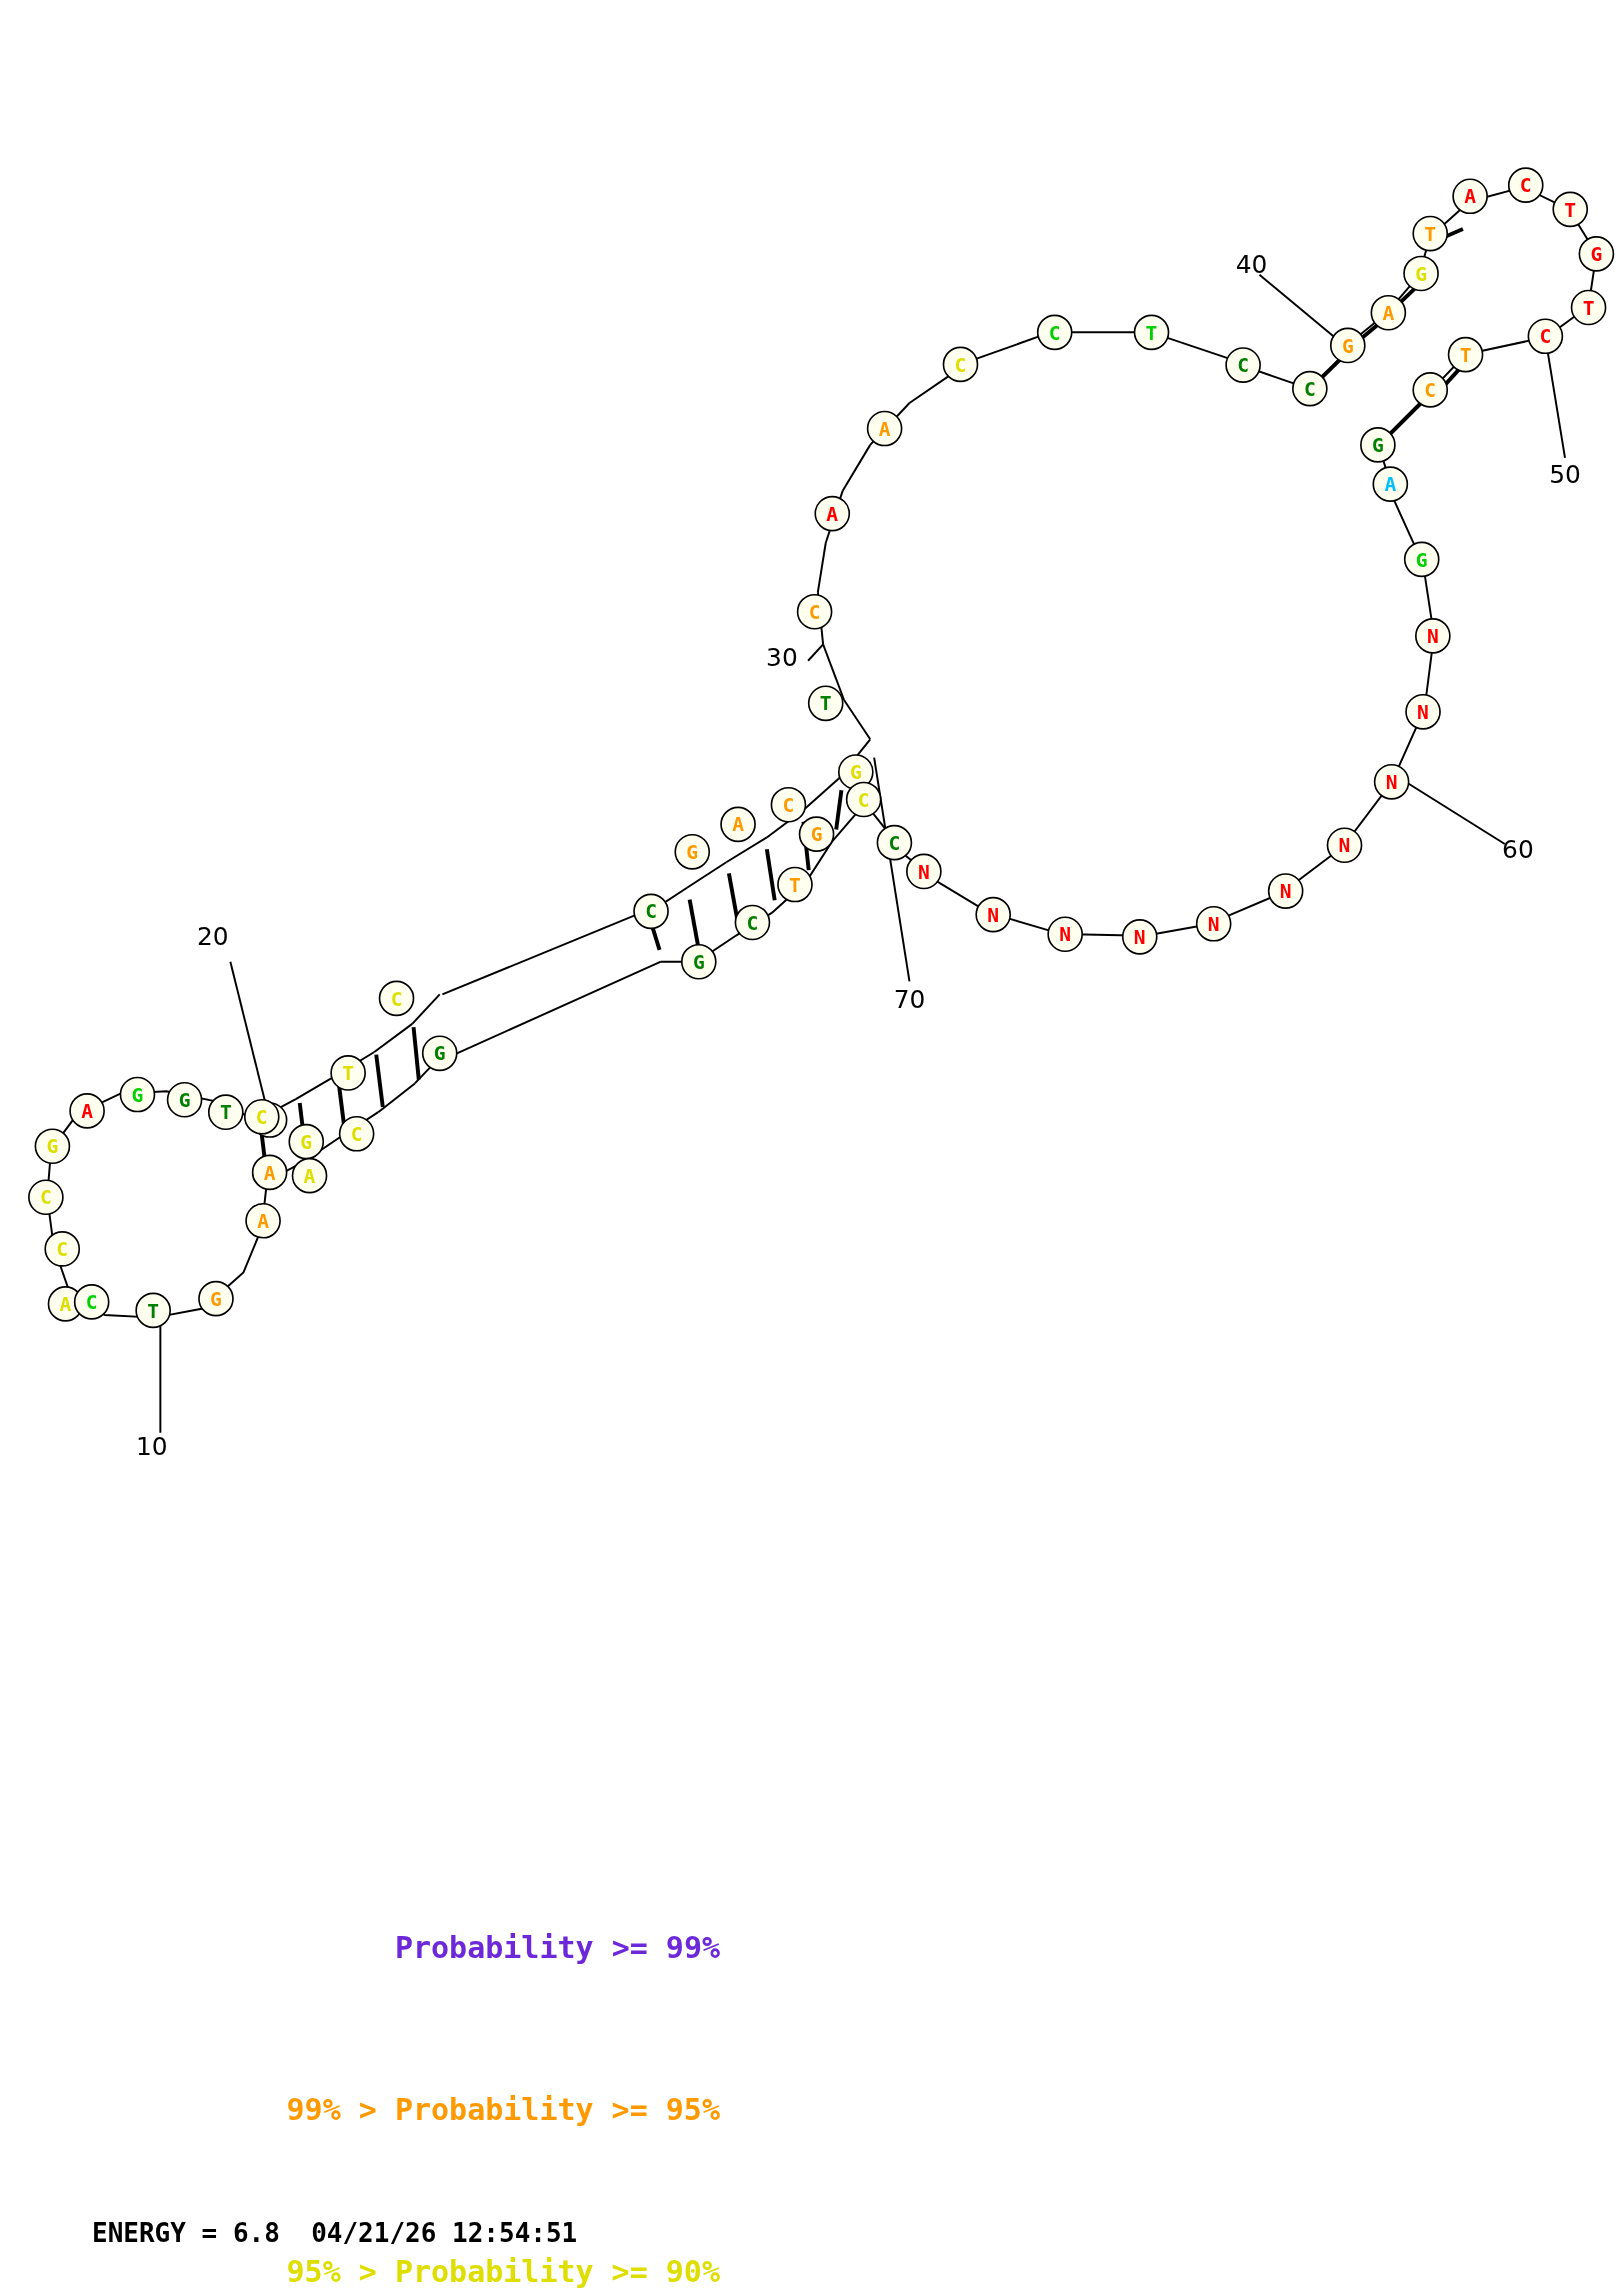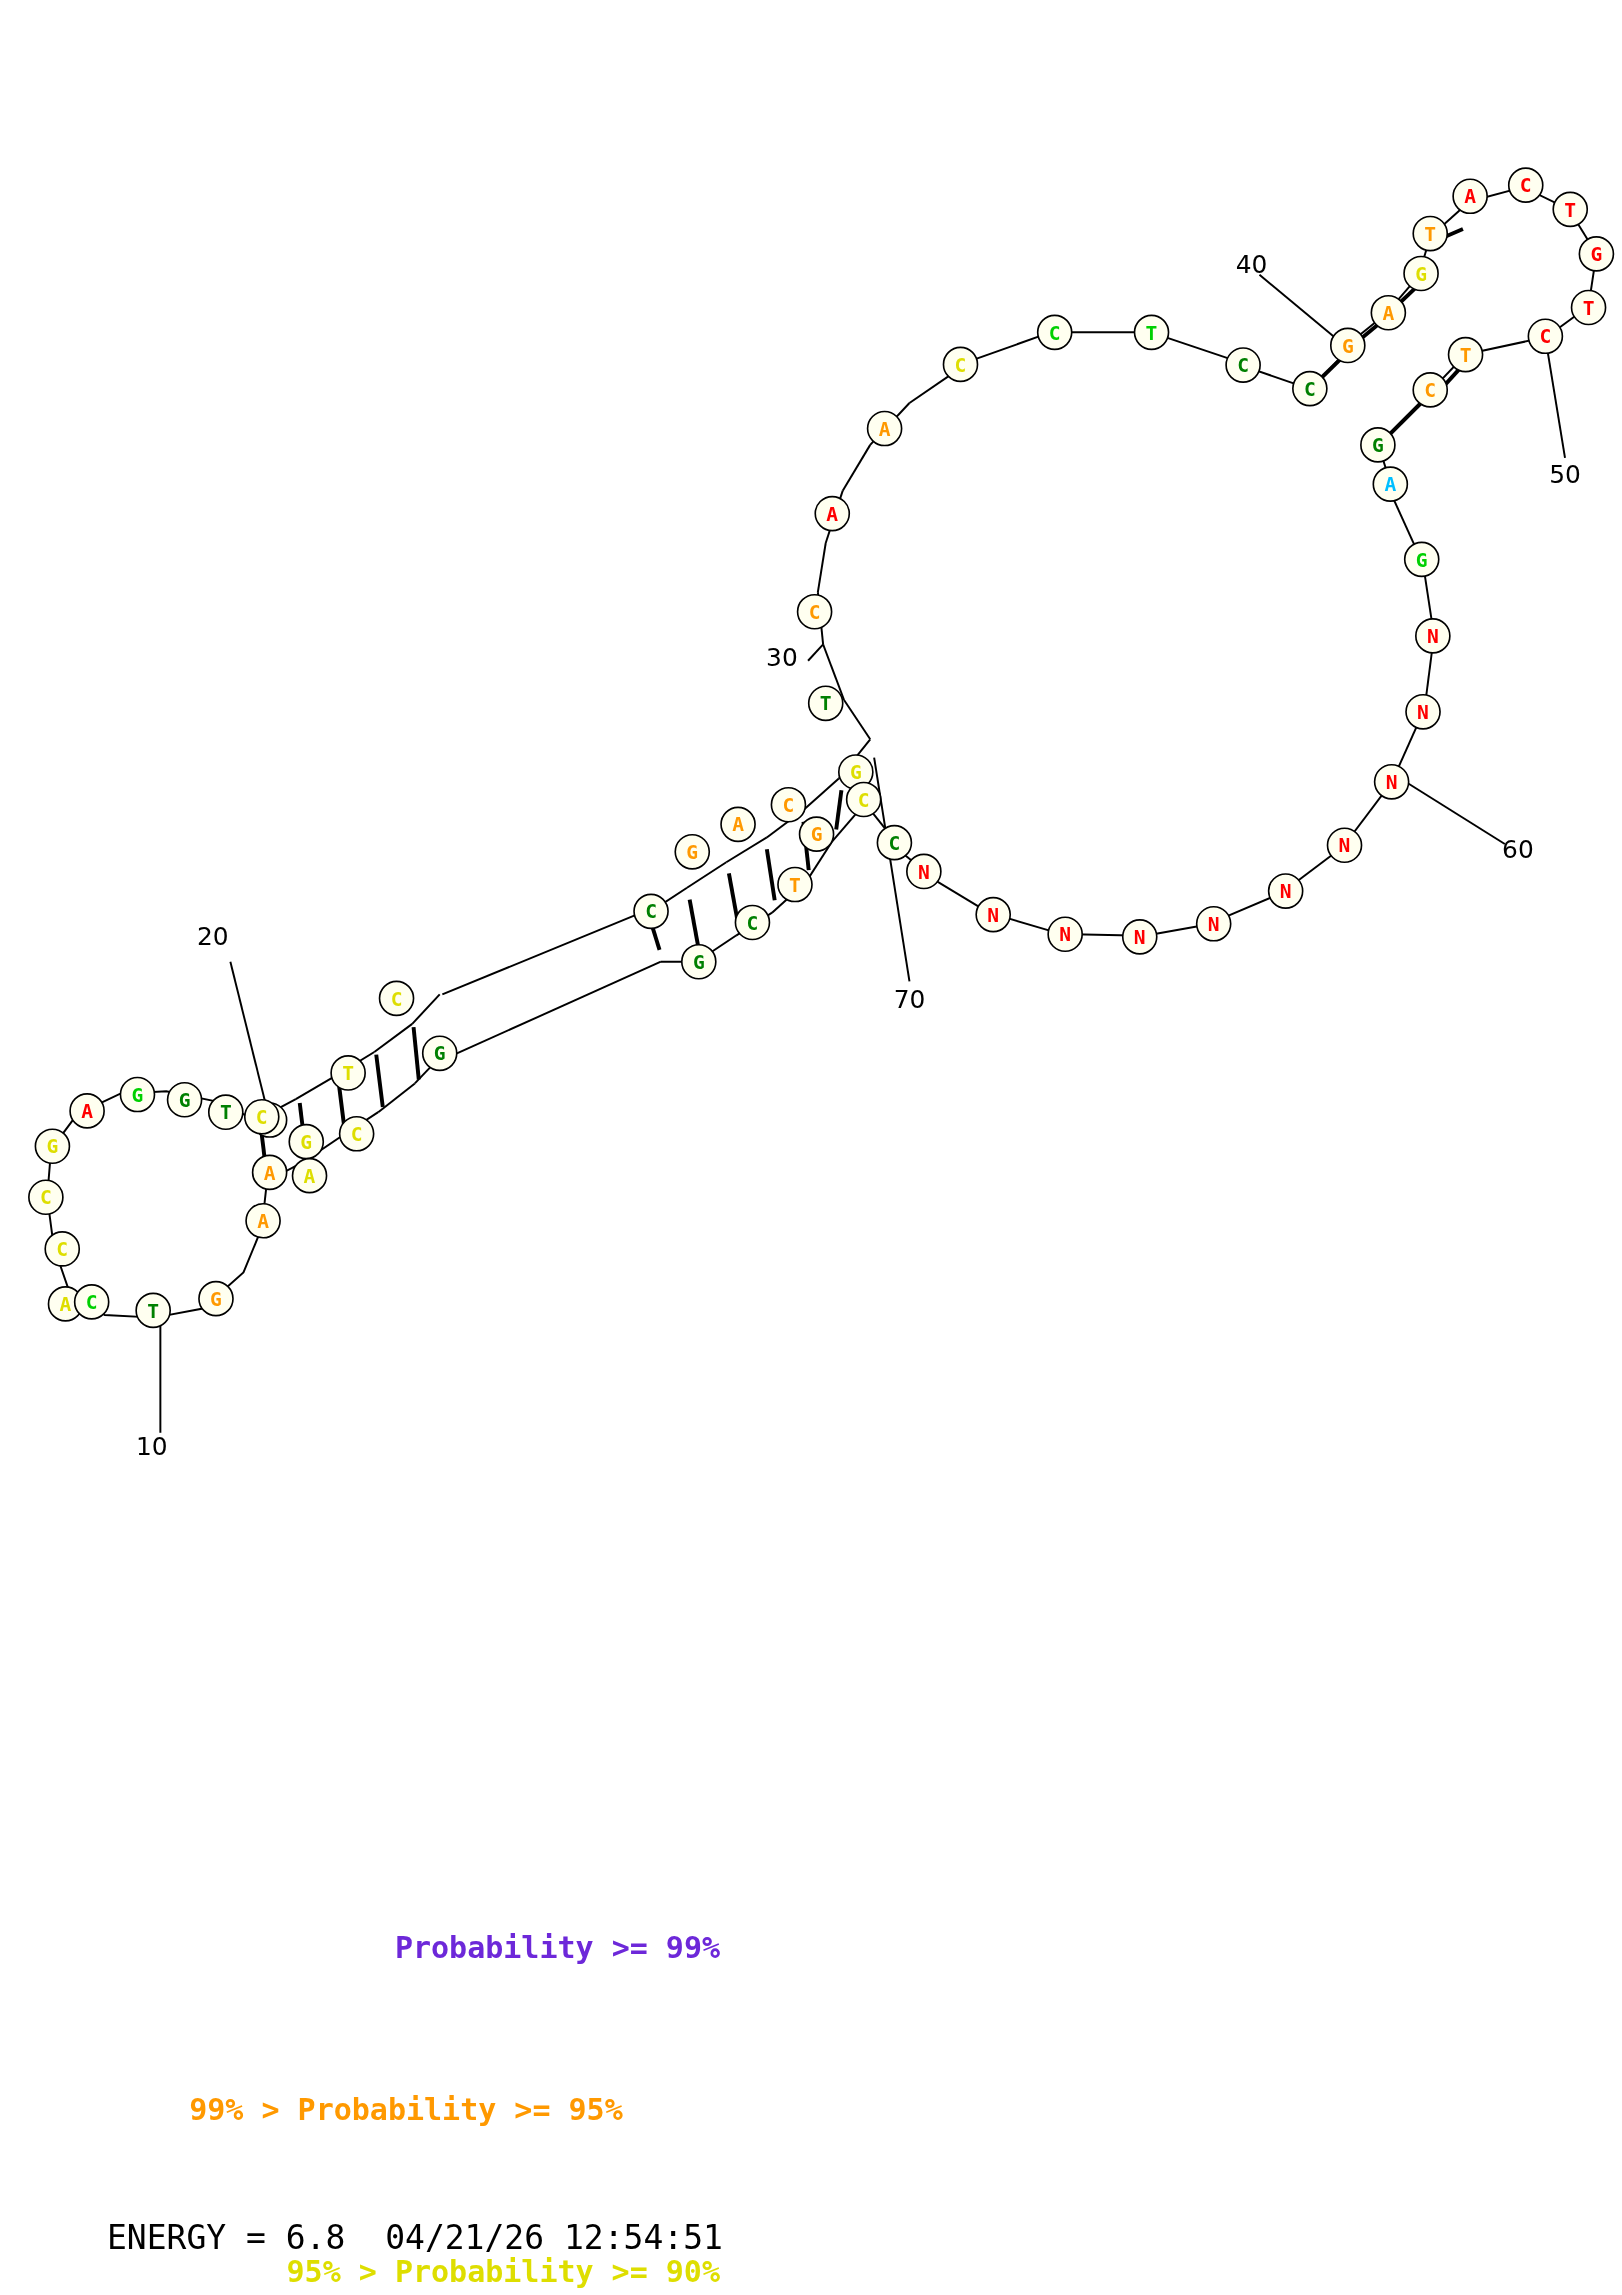--- a/index.html
+++ b/index.html
@@ -30,25 +30,25 @@
     font-size: 30px;
     line-height: 54px;
     white-space: pre;
   }
   .legend-line {
     text-align: right;
     width: 628px;
   }
   .energy {
     position: absolute;
-    left: 107px;
+    left: 92px;
     top: 2218px;
     font-family: "DejaVu Sans Mono", "Liberation Mono", monospace;
-    font-weight: normal;
-    font-size: 33px;
+    font-weight: bold;
+    font-size: 26px;
     color: #000000;
     white-space: pre;
   }
   text {
     font-family: "DejaVu Sans Mono", "Liberation Mono", monospace;
     font-weight: bold;
   }
   .baselabel {
     font-size: 30px;
     text-anchor: middle;
@@ -446,21 +446,21 @@
       <text x="1195" y="1005" class="numlabel">30</text>
       <text x="1913" y="405" class="numlabel">40</text>
       <text x="2392" y="726" class="numlabel">50</text>
       <text x="2320" y="1299" class="numlabel">60</text>
       <text x="1390" y="1528" class="numlabel">70</text>
     </g>
 </svg>
 
 <div class="legend">
   <div class="legend-line" style="color: #6d28d9;"><span>Probability &gt;= 99%</span></div>
-  <div class="legend-line" style="color: rgb(255, 153, 0); text-align: center;"><span>99% &gt; Probability &gt;= 95%</span></div>
+  <div class="legend-line" style="color: rgb(255, 153, 0);"><span>99% &gt; Probability &gt;= 95%</span></div>
   <div class="legend-line" style="color: rgb(222, 222, 0);"><span>95% &gt; Probability &gt;= 90%</span></div>
   
   
   
   
   
 </div>
 
 <div class="energy">ENERGY = 6.8  04/21/26 12:54:51</div>
 

